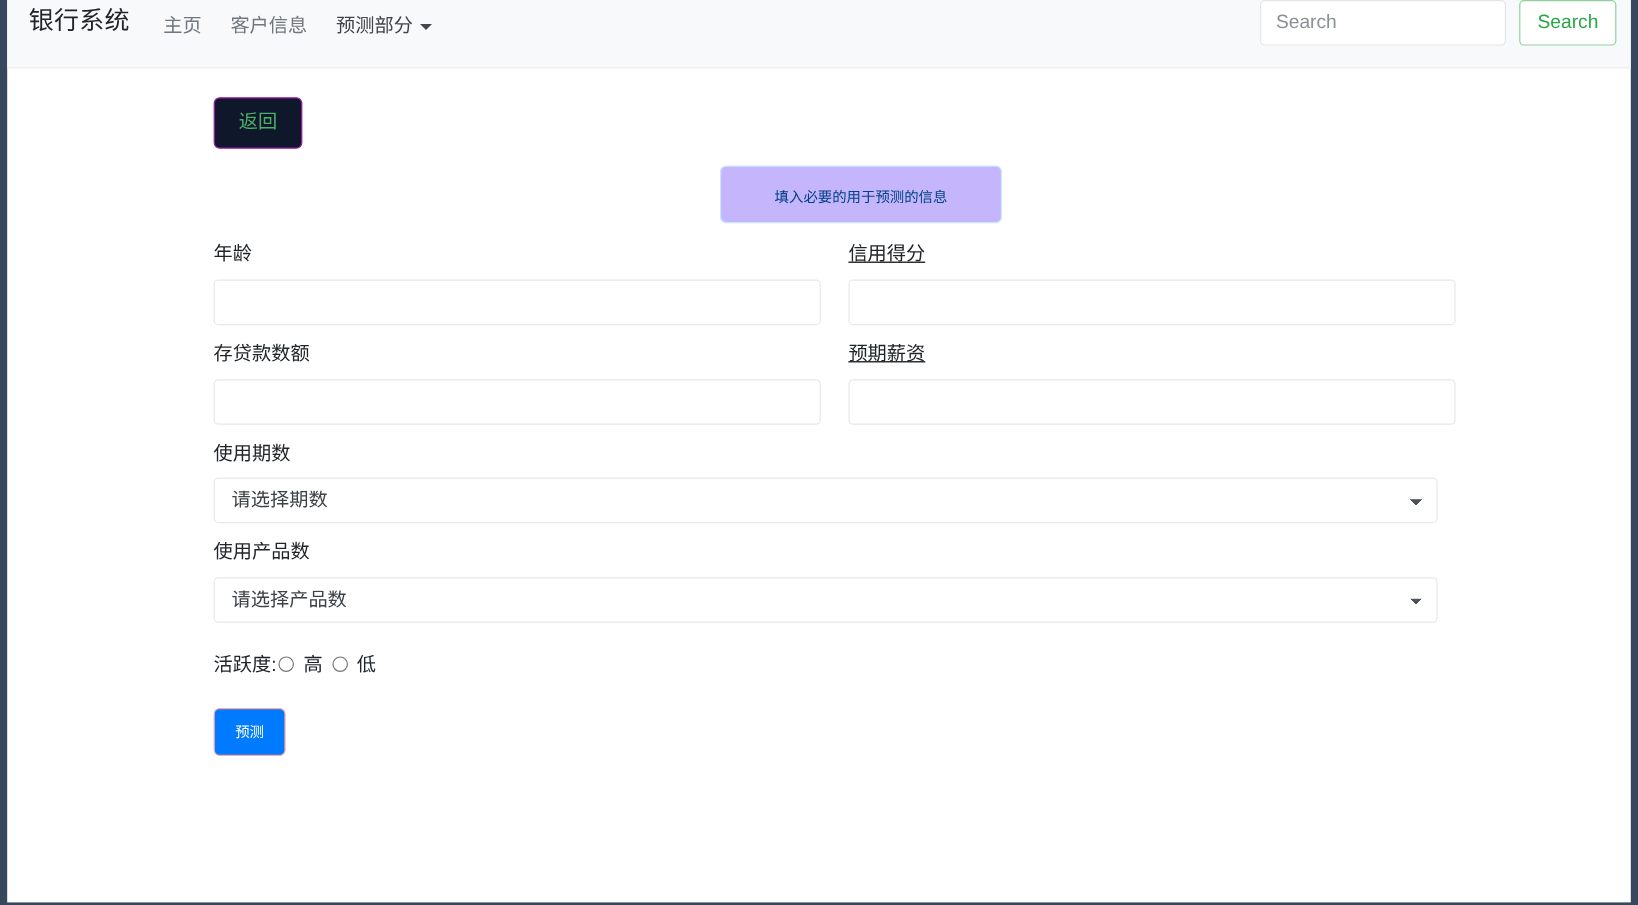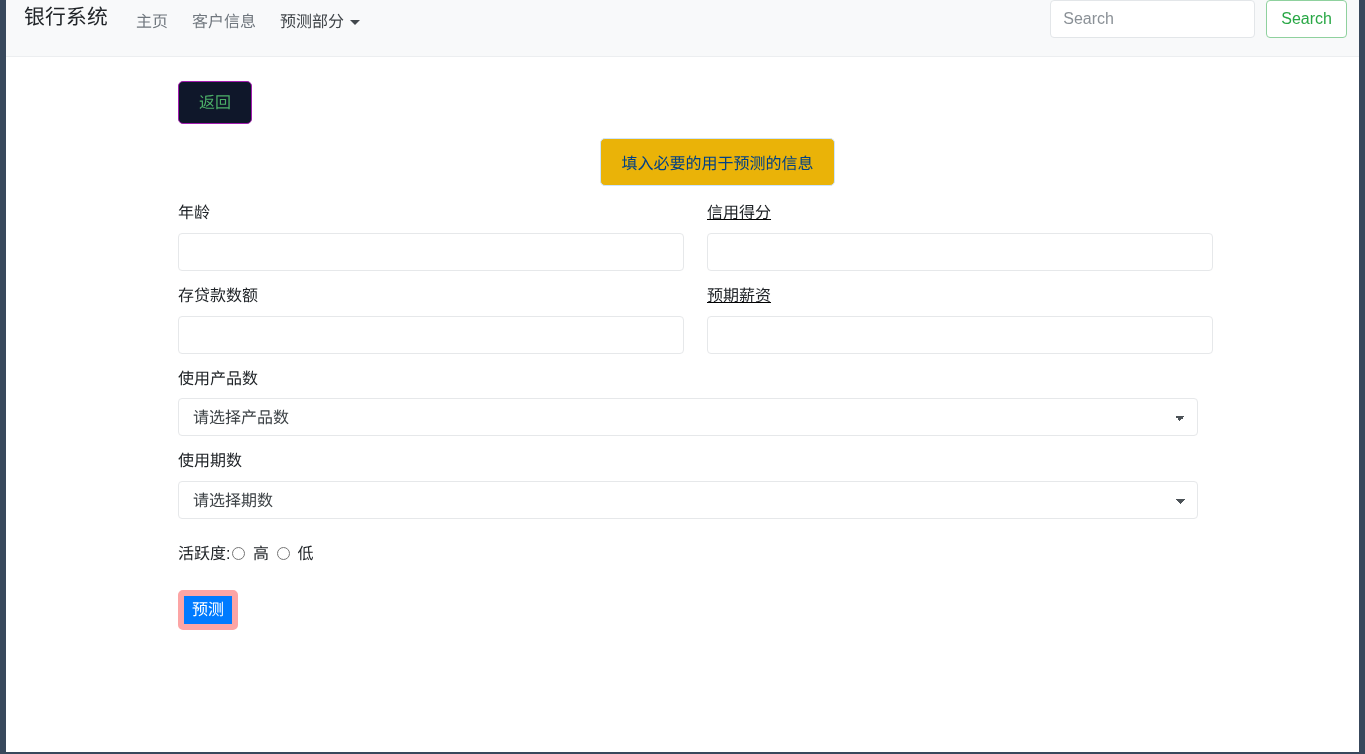--- a/index.html
+++ b/index.html
@@ -133,25 +133,25 @@
     cursor: pointer;
     font-family: inherit;
     line-height: 1;
   }
   #info-banner {
     position: absolute;
     left: 594px;
     top: 81px;
     width: 235px;
     height: 48px;
-    background: #eab308;
+    background: #c4b5fd;
     border: 1px solid #cce5ff;
     border-radius: 5px;
     color: #004085;
-    font-size: 16px;
+    font-size: 12px;
     display: flex;
     align-items: center;
     justify-content: center;
     white-space: nowrap;
   }
 
   .form-area {
     position: absolute;
     left: 172px;
     top: 146px;
@@ -228,24 +228,24 @@
     position: relative;
     top: -1px;
   }
   .radio-opt { margin-right: 8px; }
 
   #predict-button {
     margin-top: 26px;
     width: 60px;
     height: 40px;
     background: #007bff;
-    border: 6px solid #fca5a5;
+    border: 1px solid #fca5a5;
     border-radius: 5px;
     color: #ffffff;
-    font-size: 16px;
+    font-size: 12px;
     cursor: pointer;
     font-family: inherit;
     line-height: 1;
     padding: 0;
   }
 </style>
 </head>
 <body>
 
 <div id="window-frame">
@@ -299,33 +299,33 @@
           </div>
           <div class="form-col">
             <label class="field-label">预期薪资</label>
             <input class="text-input" type="text" placeholder="" style="">
           </div>
         </div>
 
         
         <div class="form-row">
           <div class="form-col full">
+            <label class="field-label">使用期数</label>
+            <select class="select-input">
+              <option class="select-placeholder">请选择期数</option>
+            </select>
+          </div>
+        </div>
+
+        
+        <div class="form-row">
+          <div class="form-col full">
             <label class="field-label">使用产品数</label>
             <select class="select-input">
               <option class="select-placeholder">请选择产品数</option>
-            </select>
-          </div>
-        </div>
-
-        
-        <div class="form-row">
-          <div class="form-col full">
-            <label class="field-label">使用期数</label>
-            <select class="select-input">
-              <option class="select-placeholder">请选择期数</option>
             </select>
           </div>
         </div>
 
         
         <div class="radio-row">
           <span class="radio-label-text">活跃度:</span>
           <label class="radio-opt">
             <input type="radio" name="activity" style="">
             <span>高</span>

